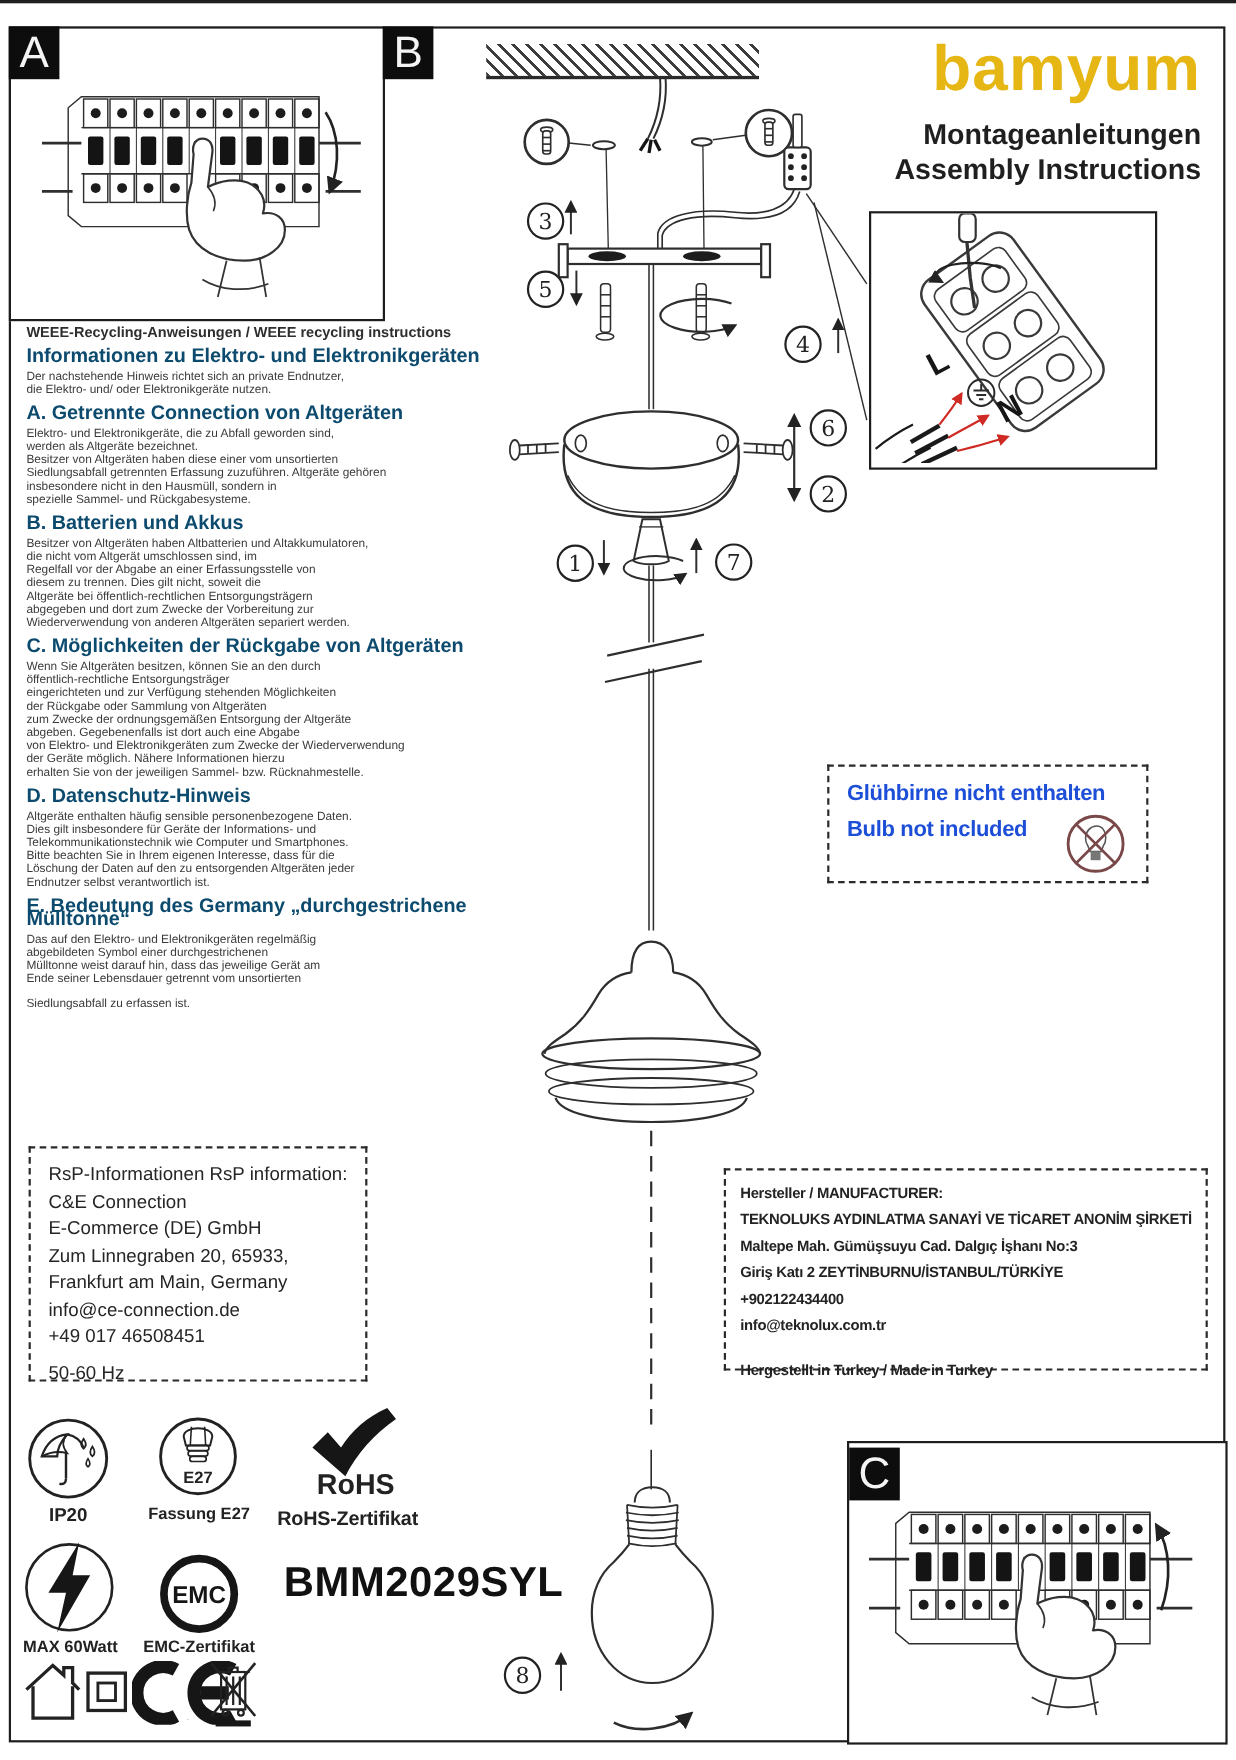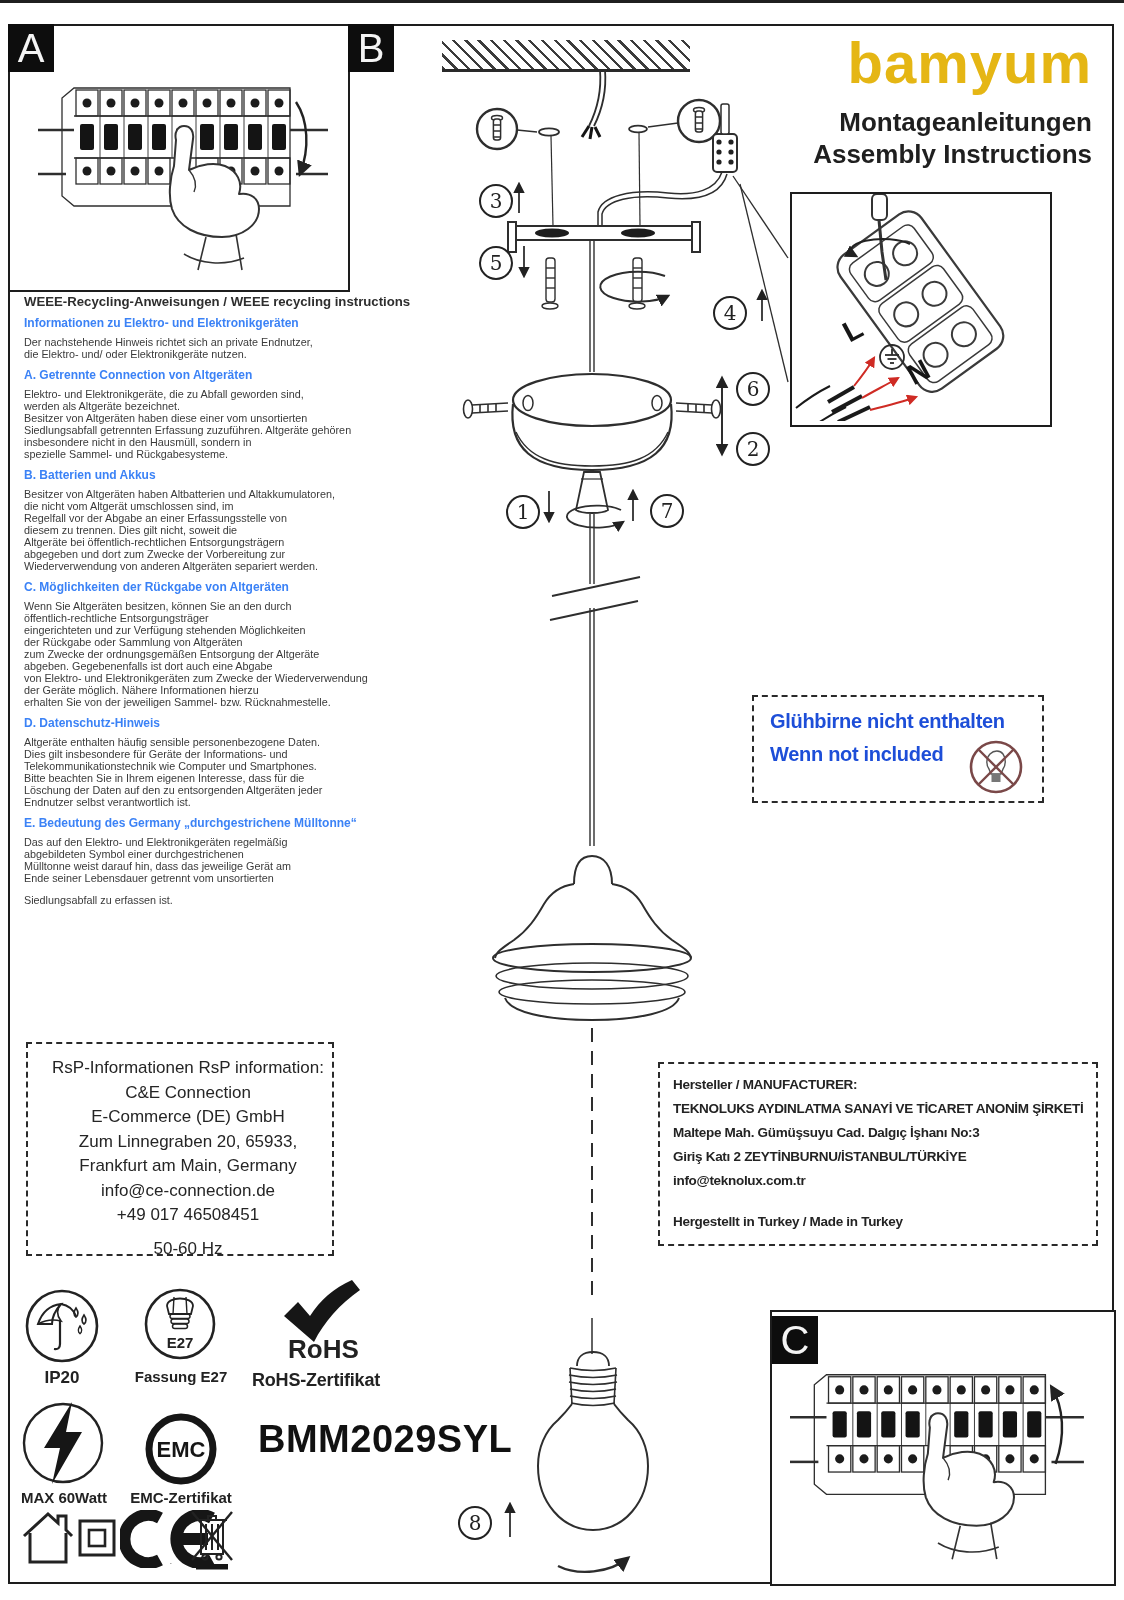--- a/index.html
+++ b/index.html
@@ -12,21 +12,21 @@
             align-items:center;justify-content:center;font-size:40px;font-weight:normal;}
   .hatch{background:repeating-linear-gradient(45deg,#3c3c3c 0 2.4px,transparent 2.4px 9px);
          border-bottom:3px solid #2a2a2a;}
   .brand{color:#e5b614;font-weight:bold;font-size:58px;letter-spacing:1px;line-height:1;}
   .titleline{font-weight:bold;font-size:26px;line-height:32px;color:#1f1f1f;}
   .step{width:30px;height:30px;border:2px solid #222;border-radius:50%;background:#fff;
         display:flex;align-items:center;justify-content:center;
         font-family:"DejaVu Serif",serif;font-size:20px;color:#222;}
   .weee{width:424px;font-size:10.8px;line-height:12px;color:#3a3a3a;}
   .weee-title{font-size:13.2px;font-weight:bold;margin-bottom:8px;color:#2e2e2e;}
-  .weee-head{font-size:12px;font-weight:bold;margin:9px 0 7px;color:#3b82f6;}
+  .weee-head{font-size:18px;font-weight:bold;margin:9px 0 7px;color:#0c4a6e;}
   .weee-body{white-space:pre-line;}
   .bulbnote-line{font-weight:bold;font-size:20px;letter-spacing:-0.3px;line-height:33px;color:#1d4ed8;}
   .rsp-line{font-size:17px;line-height:24.5px;color:#252525;}
   .man-line{font-size:13.5px;font-weight:bold;letter-spacing:-0.3px;line-height:24px;
             color:#232323;white-space:nowrap;}
   .certlabel{font-weight:bold;font-size:15px;color:#222;}
   .model{font-weight:bold;font-size:38px;letter-spacing:0.5px;color:#111;}
   .wirelabel{font-weight:bold;font-size:29px;color:#161616;transform:rotate(-28deg);}
   svg{display:block;}
 </style>
@@ -246,48 +246,49 @@
         <path d="M70,204 C82,197 94,191 106,184" marker-end="url(#ahr)"></path>
         <path d="M78,216 C94,212 110,208 124,203" marker-end="url(#ahr)"></path>
       </g>
     </svg>
     <span class="abs wirelabel" style="left:52px;top:120px;">L</span>
     <span class="abs wirelabel" style="left:116px;top:162px;">N</span>
   </div>
 
   <div class="abs dashedbox" style="left:752px;top:695px;width:288px;height:104px;">
     <div class="bulbnote-line" style="margin:8px 0 0 16px;">Glühbirne nicht enthalten</div>
-    <div class="bulbnote-line" style="margin-left:16px;">Wenn not included</div>
+    <div class="bulbnote-line" style="margin-left:16px;">Bulb not included</div>
     <svg class="abs" style="right:18px;top:42px;" width="56" height="56" viewBox="0 0 56 56">
       <circle cx="28" cy="28" r="25" fill="none" stroke="#7a4848" stroke-width="2.6"></circle>
       <g stroke="#555" fill="none" stroke-width="1.4">
         <path d="M21,30 C18,26 18,19 22,15 C26,11 32,11 35,15 C38,19 38,26 35,30 L33,35 L23,35 Z"></path>
         <rect x="23.5" y="35" width="9" height="8" fill="#777" stroke="none"></rect>
       </g>
       <line x1="10" y1="10" x2="46" y2="46" stroke="#7a4848" stroke-width="2.4"></line>
       <line x1="46" y1="10" x2="10" y2="46" stroke="#7a4848" stroke-width="2.4"></line>
     </svg>
   </div>
 
-  <div class="abs dashedbox" style="left:26px;top:1042px;width:308px;height:214px;padding:12px 0 0 16px;box-sizing:border-box;text-align:center;">
+  <div class="abs dashedbox" style="left:26px;top:1042px;width:308px;height:214px;padding:12px 0 0 16px;box-sizing:border-box;">
     <div class="rsp-line">RsP-Informationen RsP information:</div>
     <div class="rsp-line">C&amp;E Connection</div>
     <div class="rsp-line">E-Commerce (DE) GmbH</div>
     <div class="rsp-line">Zum Linnegraben 20, 65933,</div>
     <div class="rsp-line">Frankfurt am Main, Germany</div>
     <div class="rsp-line">info@ce-connection.de</div>
     <div class="rsp-line">+49 017 46508451</div>
     <div class="rsp-line" style="margin-top:9px;">50-60 Hz</div>
   </div>
 
   <div class="abs dashedbox" style="left:658px;top:1062px;width:440px;height:184px;padding:9px 0 0 13px;box-sizing:border-box;">
     <div class="man-line">Hersteller / MANUFACTURER:</div>
     <div class="man-line">TEKNOLUKS AYDINLATMA SANAYİ VE TİCARET ANONİM ŞİRKETİ</div>
     <div class="man-line">Maltepe Mah. Gümüşsuyu Cad. Dalgıç İşhanı No:3</div>
     <div class="man-line">Giriş Katı 2 ZEYTİNBURNU/İSTANBUL/TÜRKİYE</div>
+    <div class="man-line">+902122434400</div>
     <div class="man-line">info@teknolux.com.tr</div>
     <div class="man-line" style="margin-top:17px;">Hergestellt in Turkey / Made in Turkey</div>
   </div>
 
   <svg class="abs" style="left:24px;top:1288px;" width="76" height="76" viewBox="0 0 76 76">
     <circle cx="38" cy="38" r="35" fill="none" stroke="#222" stroke-width="2.6"></circle>
     <path d="M14,36 Q20,18 37,16 Q28,26 28,36 Z M37,16 Q48,18 52,28" fill="none" stroke="#222" stroke-width="2"></path>
     <path d="M14,36 Q25,30 37,33 Q30,24 37,16" fill="none" stroke="#222" stroke-width="1.6"></path>
     <line x1="36" y1="33" x2="36" y2="56" stroke="#222" stroke-width="2.2"></line>
     <path d="M36,56 Q36,62 30,61" fill="none" stroke="#222" stroke-width="2.2"></path>

